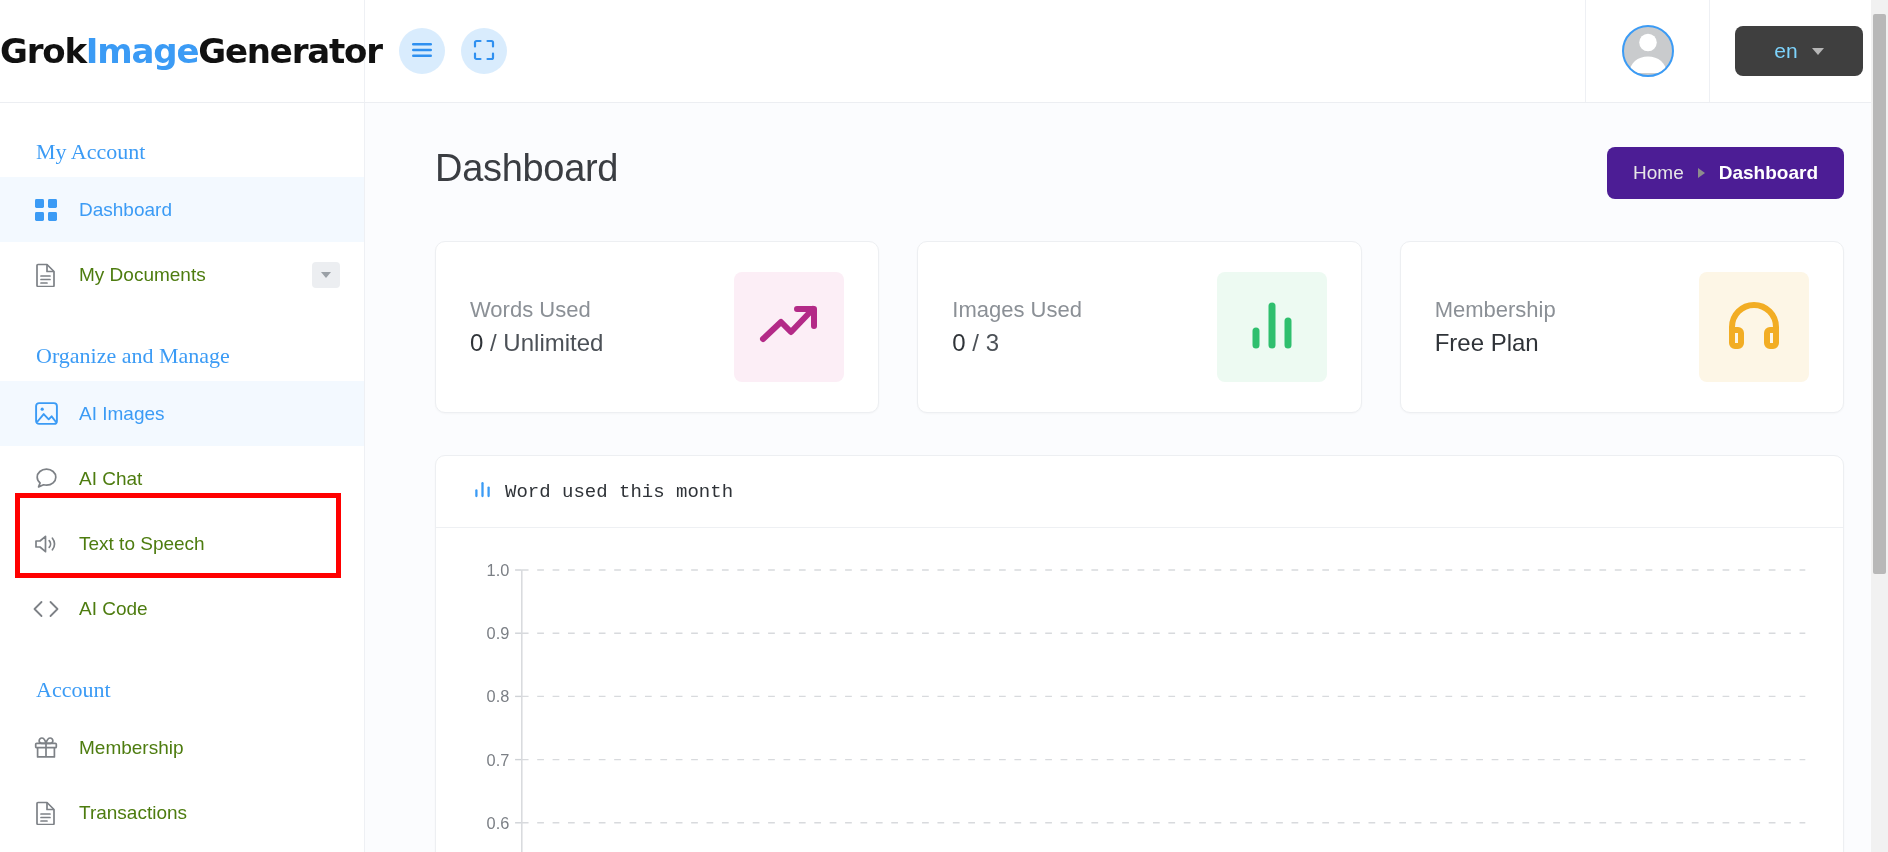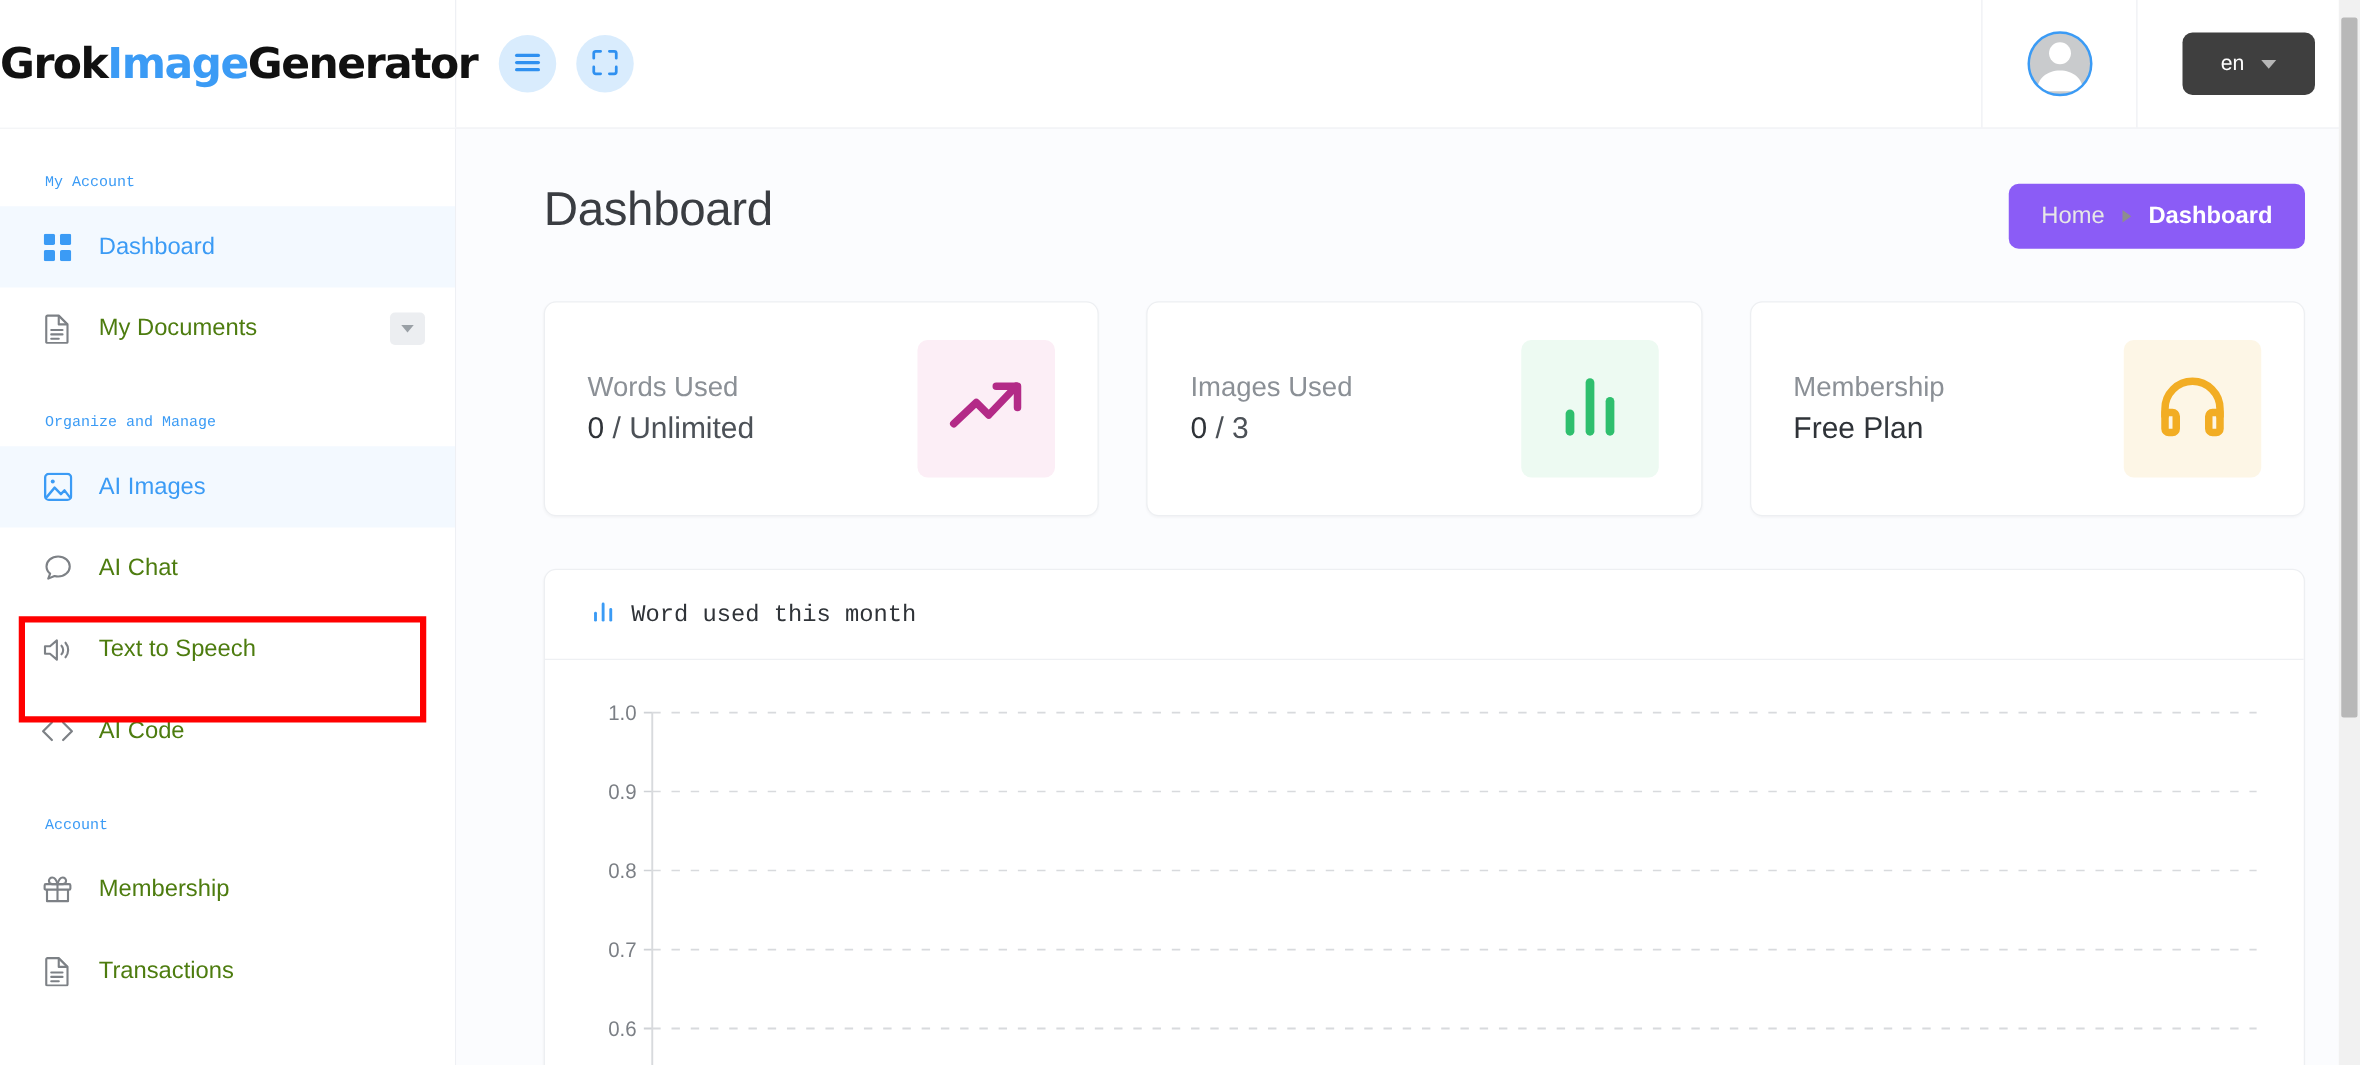--- a/index.html
+++ b/index.html
@@ -55,25 +55,25 @@
     border: 2px solid #3b9bf5;
     background: #c9cbcd;
     display: flex; align-items: flex-end; justify-content: center;
     overflow: hidden; cursor: pointer;
   }
   .lang-cell {
     width: 178px; flex: 0 0 178px;
     display: flex; align-items: center; justify-content: center;
   }
   .lang-btn {
-    background: #3f3f3f; color: #ffffff;
+    background: #3f3f3f; color: #7dd3fc;
     border-radius: 8px; border: none;
-    height: 50px; width: 106px;
+    height: 50px; width: 128px;
     display: flex; align-items: center; justify-content: center; gap: 14px;
-    font-size: 17px; cursor: pointer;
+    font-size: 21px; cursor: pointer;
     font-family: "Liberation Sans", sans-serif;
   }
   .caret-down {
     width: 0; height: 0;
     border-left: 6px solid transparent;
     border-right: 6px solid transparent;
     border-top: 7px solid #b6b6b6;
   }
 
   
@@ -83,23 +83,23 @@
   .sidebar {
     width: 365px; flex: 0 0 365px;
     background: #ffffff;
     border-right: 1px solid #eef0f4;
     padding-top: 22px;
     overflow: hidden;
     position: relative;
   }
   .nav-section-title {
     color: #3b9bf5;
-    font-size: 12px;
+    font-size: 22px;
     padding: 14px 36px 12px 36px;
-    font-family: Liberation Mono, monospace;
+    font-family: Liberation Serif, serif;
   }
   .nav-item {
     display: flex; align-items: center;
     height: 65px;
     padding-left: 33px; padding-right: 24px;
     gap: 20px;
     color: #4d7c0f;
     font-size: 19px;
     cursor: pointer;
     position: relative;
@@ -139,21 +139,21 @@
   .page-head {
     display: flex; align-items: flex-start; justify-content: space-between;
     margin-bottom: 42px;
   }
   .page-title {
     font-size: 38px; font-weight: 400; color: #3a3d42;
     font-family: "Liberation Sans", sans-serif;
     letter-spacing: -0.3px;
   }
   .breadcrumb {
-    background: #8b5cf6; color: #ffffff;
+    background: #4c1d95; color: #ffffff;
     border-radius: 8px;
     height: 52px;
     padding: 0 26px;
     display: flex; align-items: center; gap: 14px;
     font-size: 19px;
   }
   .bc-home { color: #e7e7e7; cursor: pointer; }
   .bc-sep {
     width: 0; height: 0;
     border-top: 5px solid transparent;

